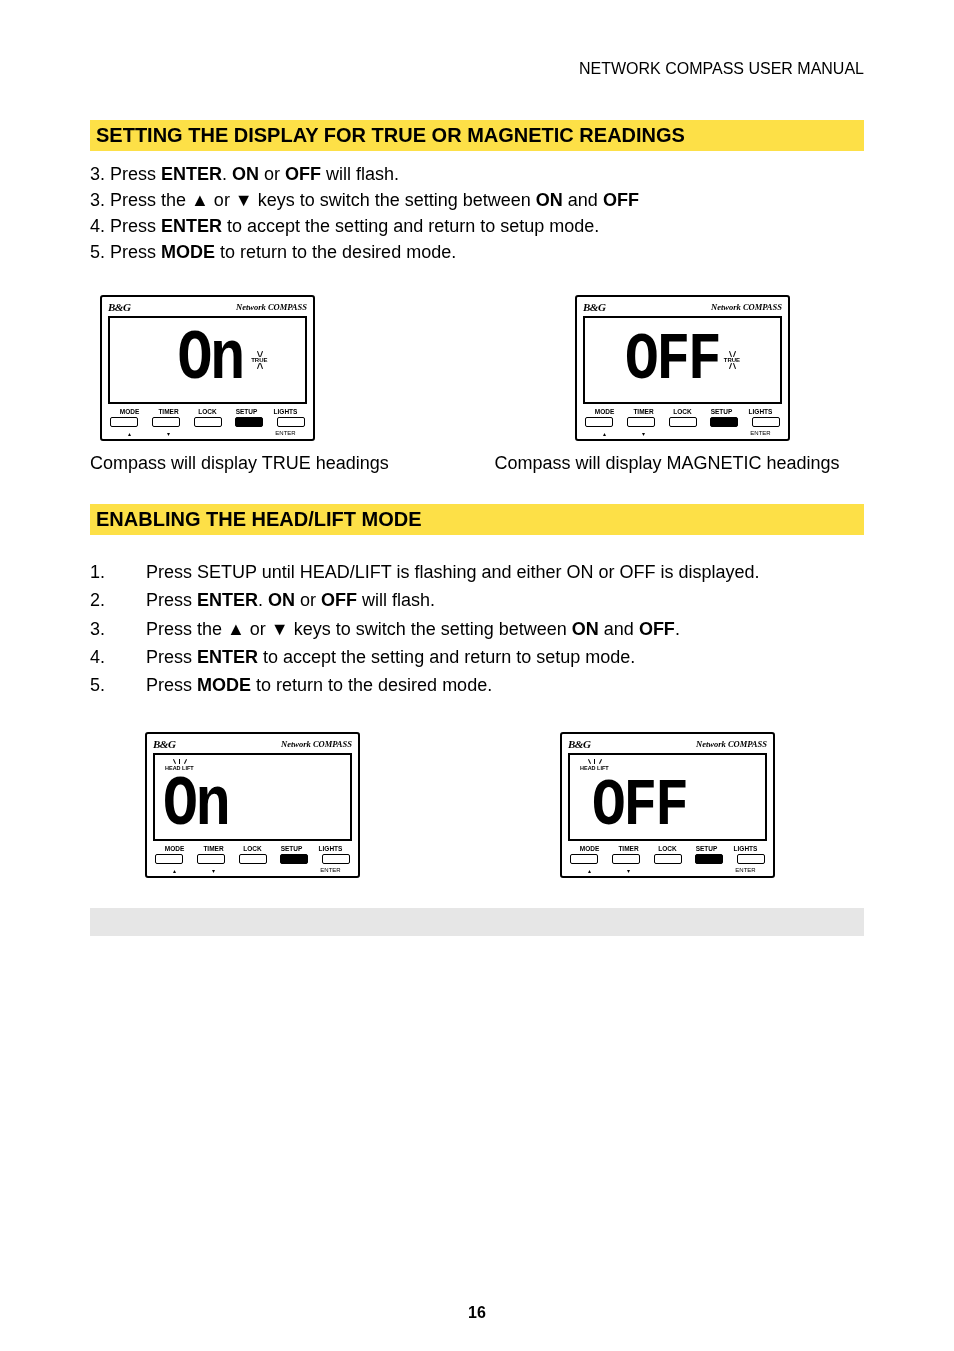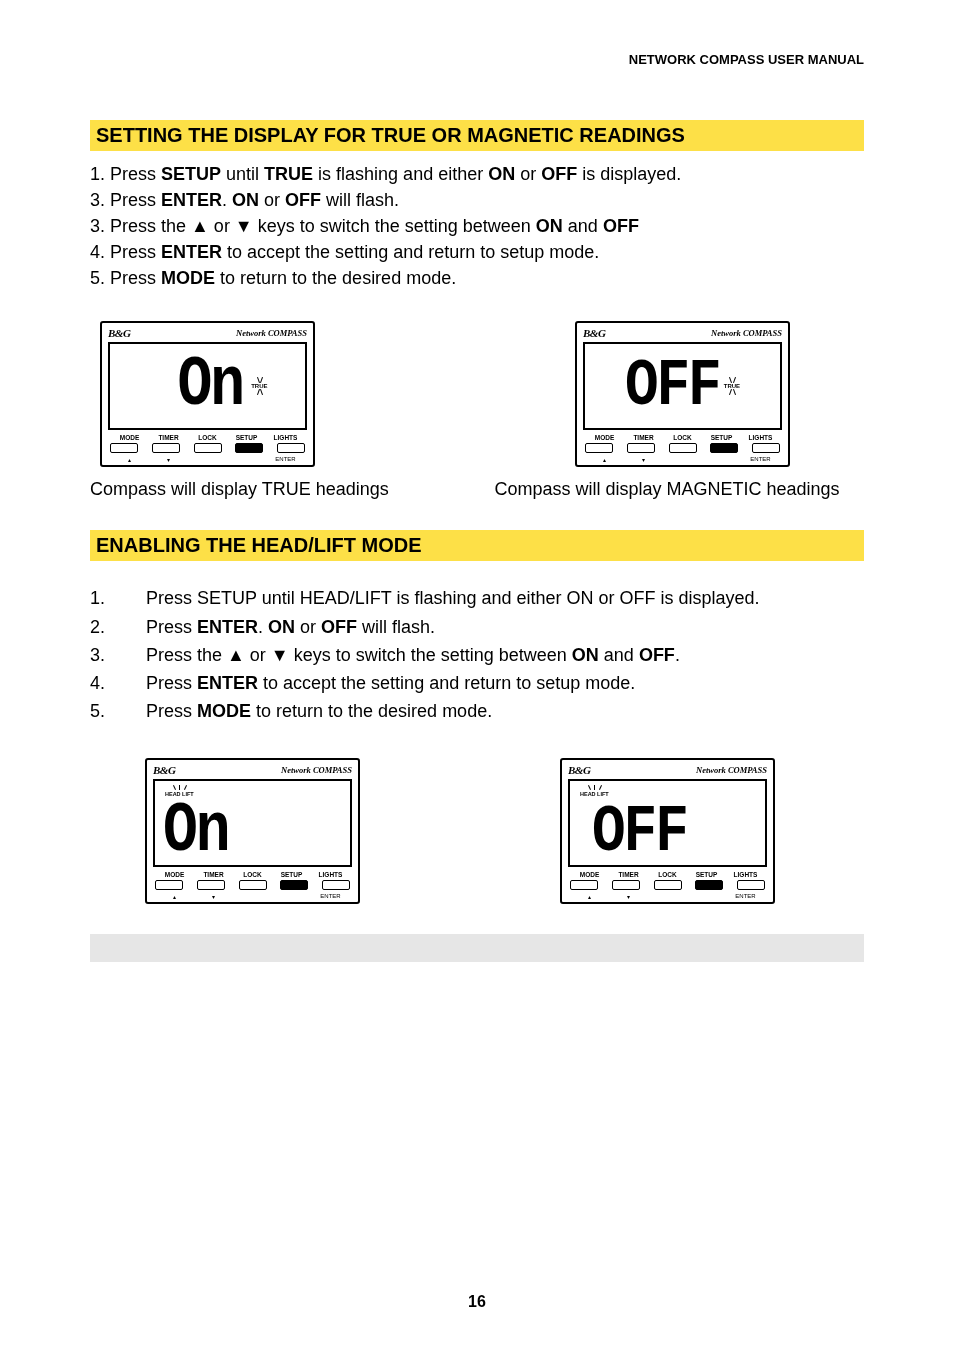--- a/index.html
+++ b/index.html
@@ -12,24 +12,24 @@
   .page {
     width: 954px;
     min-height: 1351px;
     margin: 0 auto;
     padding: 90px 90px 0 90px;
     box-sizing: border-box;
     position: relative;
   }
   .top-right-header {
     position: absolute;
-    top: 52px;
+    top: 60px;
     right: 90px;
-    font-size: 13px;
-    font-weight: bold;
+    font-size: 16px;
+    font-weight: normal;
   }
   .section-heading {
     background: #fde047;
     padding: 4px 6px;
     font-size: 20px;
     font-weight: bold;
     margin: 30px 0 10px 0;
   }
   .empty-heading {
     background: #e6e6e6;
@@ -197,21 +197,21 @@
   .captions {
     display: flex;
     font-size: 18px;
     margin-top: 8px;
     margin-bottom: 6px;
   }
   .captions .c1 { width: 380px; }
   .captions .c2 { flex: 1; text-align: center; }
   .page-num {
     position: absolute;
-    bottom: 40px;
+    bottom: 29px;
     left: 50%;
     transform: translateX(-50%);
     font-size: 16px;
     font-weight: bold;
   }
   
   .screen.center-right {
     justify-content: center;
     padding-left: 30px;
     gap: 8px;
@@ -228,23 +228,20 @@
 </head>
 <body>
 
 <div class="page">
 
   <div class="top-right-header">NETWORK COMPASS USER MANUAL</div>
 
   <div class="section-heading">SETTING THE DISPLAY FOR TRUE OR MAGNETIC READINGS</div>
 
   <div class="body-text">
-    <div>
-      <span>1. Press </span><b>SETUP</b><span> until </span><b>TRUE</b><span> is flashing and either </span><b>ON</b><span> or </span><b>OFF</b><span> is displayed.</span>
-    </div>
     <div>
       <span>3. Press </span><b>ENTER</b><span>. </span><b>ON</b><span> or </span><b>OFF</b><span> will flash.</span>
     </div>
     <div>
       <span>3. Press the ▲ or ▼ keys to switch the setting between </span><b>ON</b><span> and </span><b>OFF</b>
     </div>
     <div>
       <span>4. Press </span><b>ENTER</b><span> to accept the setting and return to setup mode.</span>
     </div>
     <div>

